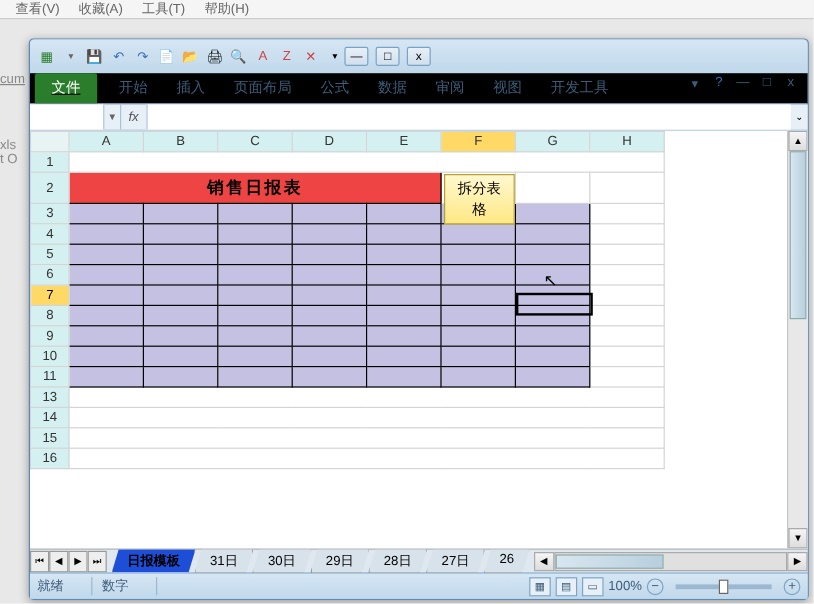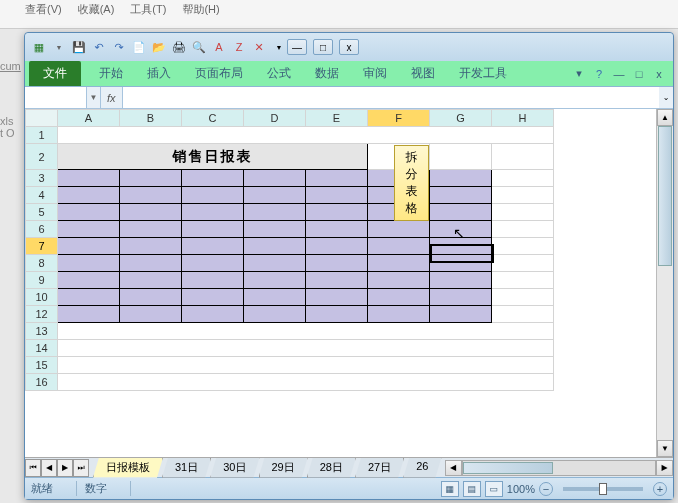--- a/index.html
+++ b/index.html
@@ -1,36 +1,36 @@
 <!DOCTYPE html>
 <html><head>
 <meta charset="utf-8">
 <style>
 * { box-sizing: border-box; margin: 0; padding: 0; font-family: "Microsoft YaHei", Arial, sans-serif; }
 body { background: #e8e8e8; width: 678px; height: 503px; overflow: hidden; position: relative; }
 
 
-.bg-menu { position: absolute; top: 0; left: 0; right: 0; height: 29px; background: #f5f5f5; border-bottom: 1px solid #ccc; display: flex; font-size: 11px; color: #666; padding-left: 17px; }
+.bg-menu { position: absolute; top: 0; left: 0; right: 0; height: 16px; background: #f5f5f5; border-bottom: 1px solid #ccc; display: flex; font-size: 11px; color: #666; padding-left: 5px; align-items: center; }
 .bg-menu span { padding: 2px 8px; }
 .bg-text { position: absolute; top: 60px; left: 0; font-size: 11px; color: #888; text-decoration: underline; }
 .bg-text2 { position: absolute; top: 115px; left: 0; font-size: 11px; color: #888; }
 
 
 .excel-window { position: absolute; top: 32px; left: 24px; width: 650px; height: 468px; background: #c7dced; border: 1px solid #5a8ab5; border-radius: 4px; box-shadow: 0 2px 8px rgba(0,0,0,0.3); display: flex; flex-direction: column; }
 
 
 .title-bar { height: 28px; background: linear-gradient(#d6e6f3, #c0d8eb); display: flex; align-items: center; padding: 0 6px; border-radius: 4px 4px 0 0; }
 .qat { display: flex; align-items: center; gap: 4px; }
 .qat-icon { width: 16px; height: 16px; display: flex; align-items: center; justify-content: center; font-size: 11px; }
 .title-text { flex: 1; text-align: center; font-size: 12px; color: #3b5d7a; }
 .win-controls { display: flex; gap: 6px; }
 .win-btn { width: 20px; height: 16px; border: 1px solid #7ba3c5; border-radius: 2px; display: flex; align-items: center; justify-content: center; font-size: 10px; cursor: pointer; background: linear-gradient(#e8f0f7,#d0e0ed); }
 
 
-.ribbon-tabs { height: 26px; background: #86efac; display: flex; align-items: center; padding-left: 4px; border-bottom: 1px solid #8fb5d4; }
+.ribbon-tabs { height: 26px; background: #000000; display: flex; align-items: flex-start; padding-left: 4px; border-bottom: 1px solid #8fb5d4; text-decoration: underline; }
 .file-tab { background: #2a7d2a; color: #fff; padding: 4px 14px; font-size: 12px; border-radius: 2px 2px 0 0; margin-right: 6px; cursor: pointer; }
 .ribbon-tab { padding: 4px 12px; font-size: 12px; color: #3b5d7a; cursor: pointer; }
 .ribbon-right { margin-left: auto; display: flex; align-items: center; gap: 4px; padding-right: 6px; }
 .ribbon-icon { width: 16px; height: 16px; display: flex; align-items: center; justify-content: center; font-size: 11px; color: #3b5d7a; cursor: pointer; }
 
 
 .formula-bar { height: 22px; background: #e8f0f7; border-bottom: 1px solid #a7c4de; display: flex; align-items: center; }
 .name-box { width: 62px; height: 100%; background: #fff; border-right: 1px solid #a7c4de; font-size: 11px; padding: 2px 4px; display: flex; align-items: center; }
 .name-dd { width: 14px; border-right: 1px solid #a7c4de; height: 100%; display: flex; align-items: center; justify-content: center; font-size: 8px; color: #666; }
 .fx-label { padding: 0 6px; font-style: italic; font-size: 11px; color: #555; }
@@ -42,39 +42,39 @@
 .grid-wrap { flex: 1; overflow: hidden; position: relative; }
 .grid { border-collapse: collapse; table-layout: fixed; }
 .grid th, .grid td { border: 1px solid #d4d4d4; font-size: 11px; text-align: center; height: 17px; }
 .corner { width: 32px; background: #e8f4f4; border: 1px solid #9cc5c5; }
 .col-h { background: #d5f0f0; color: #333; font-weight: normal; width: 62px; border: 1px solid #9cc5c5; }
 .col-h.active { background: #ffd966; }
 .row-h { background: #d5f0f0; color: #333; font-weight: normal; width: 32px; border: 1px solid #9cc5c5; }
 .row-h.active { background: #ffd966; color: #000; }
 .cell { background: #fff; }
 .cell.shaded { background: #c5c1e3; border: 1px solid #000; }
-.cell.merged-title { background: #e5e5e5; font-weight: bold; font-size: 14px; letter-spacing: 2px; border: 1px solid #000; height: 24px; }
+.cell.merged-title { background: #ef4444; font-weight: bold; font-size: 14px; letter-spacing: 2px; border: 1px solid #000; height: 24px; }
 .btn-cell { background: #fff; position: relative; }
-.split-btn { position: absolute; top: 1px; left: 2px; background: linear-gradient(#fff8d0,#ffe885); border: 1px solid #b8a030; padding: 3px 10px; font-size: 12px; cursor: pointer; margin-left: 24px; }
+.split-btn { position: absolute; top: 1px; left: 2px; background: linear-gradient(#fff8d0,#ffe885); border: 1px solid #b8a030; padding: 3px 10px; font-size: 12px; cursor: pointer; }
 .active-cell { position: absolute; border: 2px solid #000; pointer-events: none; }
 .cursor { position: absolute; font-size: 14px; pointer-events: none; }
 
 
 .vscroll { width: 17px; background: #e8e8e8; border-left: 1px solid #bbb; display: flex; flex-direction: column; }
 .scroll-btn { height: 17px; background: linear-gradient(#f5f5f5,#ddd); border: 1px solid #aaa; font-size: 8px; display: flex; align-items: center; justify-content: center; cursor: pointer; }
 .scroll-track { flex: 1; background: #e8e8e8; position: relative; }
 .scroll-thumb { position: absolute; background: linear-gradient(90deg,#d8e6f0,#b8cfde); border: 1px solid #8aa; }
 
 
 .sheet-tab-bar { height: 20px; background: #e0e8ef; display: flex; align-items: center; border-top: 1px solid #aaa; }
 .tab-nav { display: flex; }
 .tab-nav-btn { width: 16px; height: 18px; border: 1px solid #999; background: #eee; font-size: 8px; display: flex; align-items: center; justify-content: center; cursor: pointer; }
 .sheet-tabs { display: flex; margin-left: 4px; }
 .sheet-tab { background: #fff; border: 1px solid #999; border-top: none; padding: 2px 8px; font-size: 11px; margin-right: -1px; cursor: pointer; clip-path: polygon(6px 0, 100% 0, calc(100% - 6px) 100%, 0 100%); padding-left: 12px; padding-right: 12px; }
-.sheet-tab.active { background: #fef9c3; font-weight: normal; border-bottom: 1px solid #fff; }
+.sheet-tab.active { background: #1d4ed8; font-weight: bold; border-bottom: 1px solid #fff; }
 .sheet-tab.inactive { background: #d8e2ea; }
 .hscroll-area { flex: 1; display: flex; margin-left: 4px; }
 .hscroll-track { flex: 1; background: #e0e0e0; border: 1px solid #aaa; position: relative; height: 16px; }
 
 
 .status-bar { height: 22px; background: linear-gradient(#d6e6f3,#c0d8eb); border-top: 1px solid #8fb5d4; display: flex; align-items: center; font-size: 11px; color: #3b5d7a; padding: 0 6px; }
 .status-left { display: flex; gap: 8px; }
 .status-item { border-right: 1px solid #9bb8d0; padding-right: 23px; }
 .status-right { margin-left: auto; display: flex; align-items: center; gap: 4px; }
 .view-btn { width: 18px; height: 16px; border: 1px solid #7ba3c5; background: #e8f0f7; cursor: pointer; font-size: 9px; display: flex; align-items: center; justify-content: center; }
@@ -255,21 +255,21 @@
               <td class="cell shaded"></td>
               <td class="cell shaded"></td>
               <td class="cell shaded"></td>
               <td class="cell shaded"></td>
               <td class="cell shaded"></td>
               <td class="cell shaded"></td>
               <td class="cell shaded"></td>
               <td class="cell"></td>
             </tr>
         <tr>
-              <th class="row-h">12</th>
+              <th class="row-h">11</th>
               <td class="cell shaded"></td>
               <td class="cell shaded"></td>
               <td class="cell shaded"></td>
               <td class="cell shaded"></td>
               <td class="cell shaded"></td>
               <td class="cell shaded"></td>
               <td class="cell shaded"></td>
               <td class="cell"></td>
             </tr>
         <tr>

